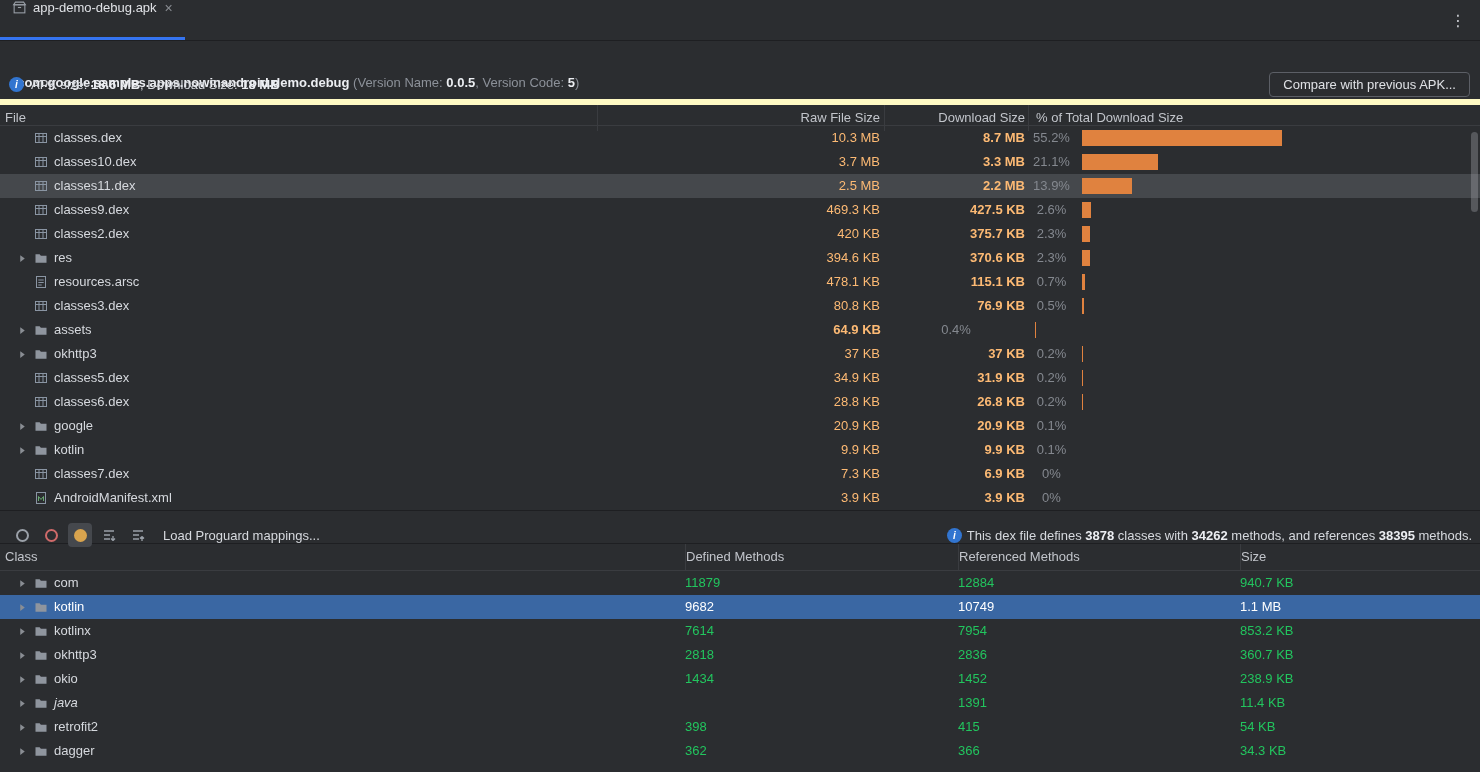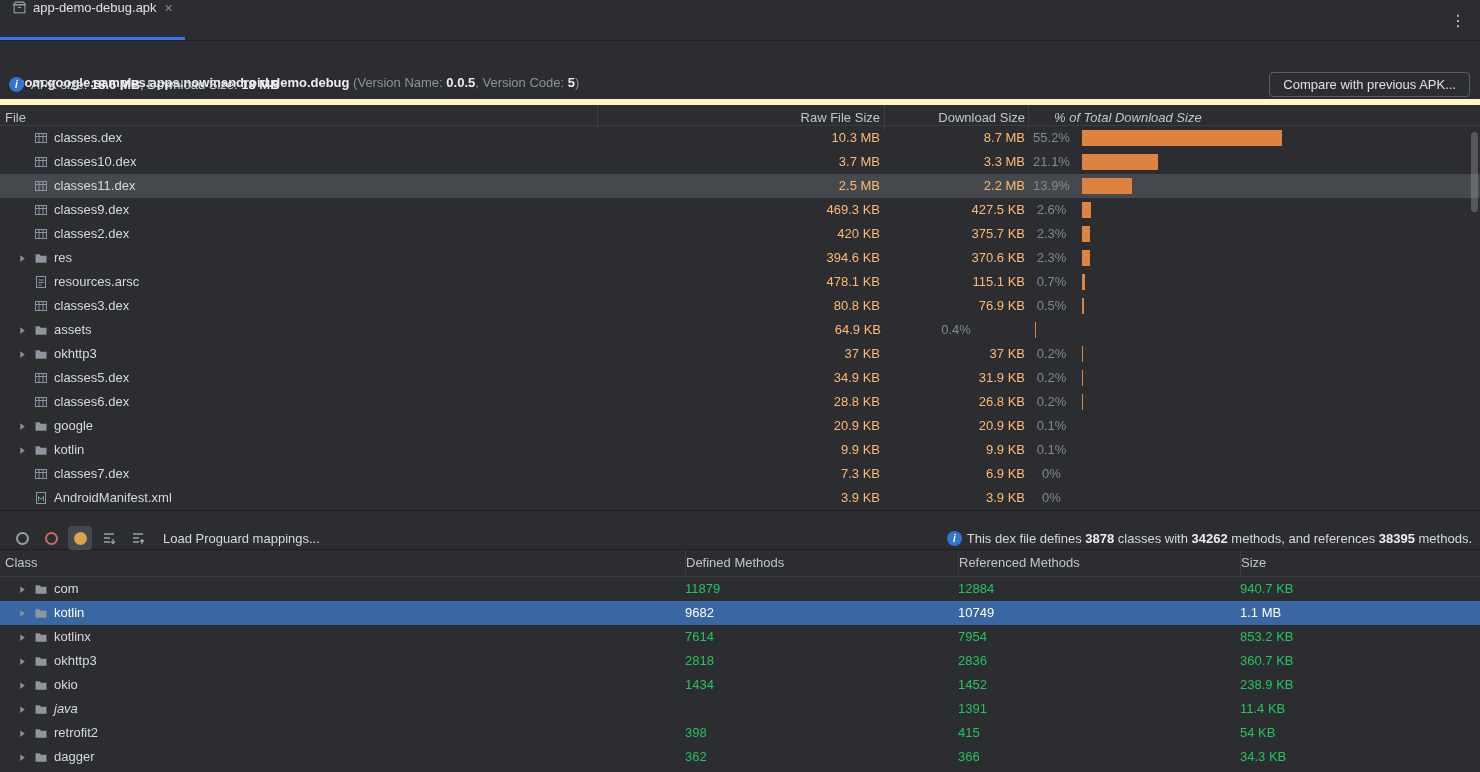--- a/index.html
+++ b/index.html
@@ -31,40 +31,40 @@
                font-size:10px; font-weight:bold; display:inline-flex; align-items:center; justify-content:center; font-style:italic; }
   .cmp { margin-left:auto; background:transparent; border:1px solid #5c5f66; border-radius:4px;
          color:#dfe1e5; height:25px; padding:0 13px; font:13px "Liberation Sans","DejaVu Sans",sans-serif; cursor:pointer; }
 
   
   .fhead { display:grid; grid-template-columns:597px 287px 144px 452px; height:27px; line-height:26px;
            border-top:6px solid #fef9c3; border-bottom:1px solid #3a3c40; color:#c2c5cb; }
   .fhead .h1 { padding-left:5px; }
   .fhead .h2 { text-align:right; padding-right:4px; border-left:1px solid #3a3c40; }
   .fhead .h3 { text-align:right; padding-right:3px; border-left:1px solid #3a3c40; }
-  .fhead .h4 { padding-left:25px; border-left:1px solid #3a3c40;font-style:italic; }
+  .fhead .h4 { padding-left:7px; border-left:1px solid #3a3c40; }
   .ftable { position:relative; }
   .frow { display:grid; grid-template-columns:597px 287px 144px 47px 1fr; height:24px; line-height:24px; }
   .frow.sel-gray { background:var(--sel-gray,#44474b); }
   .namecell { display:flex; align-items:center; padding-left:12px; overflow:hidden; }
   .chev { width:20px; min-width:20px; }
   .ficon { width:18px; min-width:18px; }
   .fname { color:#d6d9de; padding-left:4px; white-space:nowrap; }
   .italic .fname { font-style:italic; }
   .num { text-align:right; color:#fdba74; }
   .c-raw { padding-right:4px; }
-  .c-dl  { padding-right:3px; }
+  .c-dl  { padding-right:3px;font-weight:bold; }
   .pct { text-align:center; color:#84888f; }
   .barc { padding-left:7px; display:flex; align-items:center; }
   .bar { height:16px; background:var(--orange,#e0823f); }
   .scroll-thumb { position:absolute; right:2px; top:6px; width:7px; height:80px;
                   background:rgba(165,169,175,.35); border-radius:4px; }
 
   
-  .toolbar { height:40px; display:flex; align-items:center; gap:5px; padding:16px 6px 0 10px;
+  .toolbar { height:34px; display:flex; align-items:center; gap:5px; padding:16px 6px 0 10px;
              border-top:1px solid #1e1f22; border-bottom:1px solid #1e1f22; }
   .tbtn { width:24px; height:24px; border-radius:4px; display:flex; align-items:center; justify-content:center; cursor:pointer; }
   .tbtn.on { background:#45484d; }
   .circ { width:13px; height:13px; border-radius:50%; display:inline-block; }
   .c1 { border:2px solid #9aa0a8; }
   .c2 { border:2px solid #cf6a6a; }
   .c3 { background:#d9a44e; }
   .loadmap { margin-left:8px; color:#d6d9de; cursor:pointer; }
   .grow { flex:1; }
   .dexinfo { white-space:pre; color:#d6d9de; padding-right:2px; }

